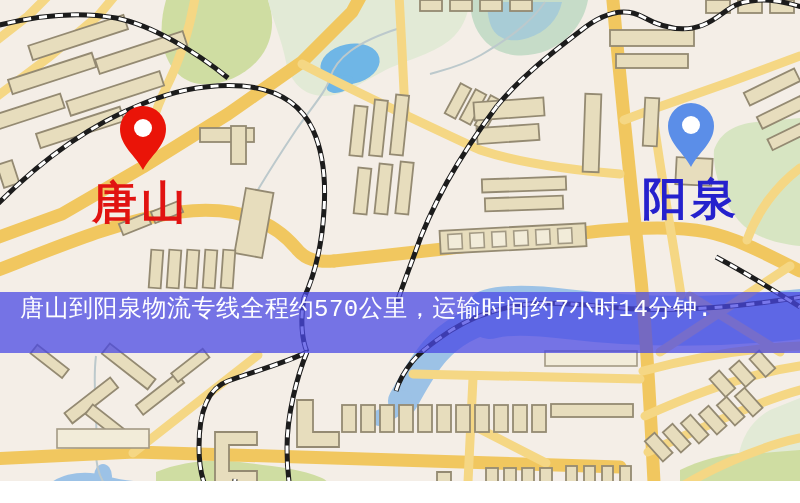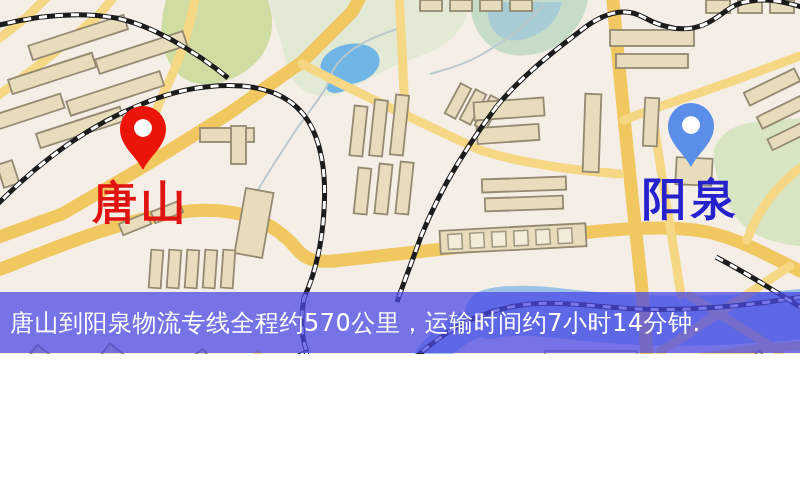--- a/index.html
+++ b/index.html
@@ -1,17 +1,17 @@
 <!DOCTYPE html>
 <html style="--background: #f4eee7; --road_major: #f1c75f; --road_minor: #f5d784; --railway: #1c1c1c; --water: #9cc2e6; --lake: #6fb6e6; --park: #cfdda2; --building_fill: #e7ddbd; --building_stroke: #948a72; --banner-bg: rgba(73,71,228,0.74); --banner-fg: #ffffff; --origin-label-color: #e11311; --dest-label-color: #2521cd; --origin-pin-color: #ea1408; --dest-pin-color: #5b8ee8;"><head>
 <meta charset="utf-8">
 <style>
   html,body{margin:0;padding:0;background:#ffffff;}
   .stage{
-    position:relative;width:800px;height:354px;overflow:hidden;
+    position:relative;width:800px;height:481px;overflow:hidden;
     font-family:"DejaVu Sans",sans-serif;background:var(--background,#f4eee7);
   }
   .stage svg.map{display:block;position:absolute;left:0;top:0;}
   
   .park1{fill:var(--park,#cfdda2);}
   .park2{fill:#e2ead6;}
   .park3{fill:#d7e5c2;}
   .water{fill:none;stroke:var(--water,#9cc2e6);stroke-linecap:round;}
   .water-fill{fill:var(--water,#9cc2e6);}
   .lake{fill:var(--lake,#6fb6e6);}
@@ -22,21 +22,21 @@
   .road.major{stroke-width:13;}
   .road.minor{stroke-width:9;stroke:var(--road_minor,#f5d784);}
   .rail-base{fill:none;stroke:var(--railway,#1c1c1c);stroke-width:5;stroke-linecap:butt;}
   .rail-dash{fill:none;stroke:#ffffff;stroke-width:3;stroke-dasharray:8 8;}
   .bld{fill:var(--building_fill,#e7ddbd);stroke:var(--building_stroke,#948a72);stroke-width:1.8;}
   .bld-light{fill:#f2ecd9;stroke:#a39a84;stroke-width:1.6;}
   
   .banner{
     position:absolute;left:0;top:292px;width:100%;height:61px;
     background:var(--banner-bg,rgba(73,71,228,0.74));
-    display:flex;align-items:center;box-sizing:border-box;padding-left:10px;
+    display:flex;box-sizing:border-box;padding-left:20px;font-family:Liberation Mono, monospace;
   }
   .banner-text{color:var(--banner-fg,#fff);font-size:24px;letter-spacing:0.5px;white-space:nowrap;}
   .city-label{position:absolute;font-weight:700;font-size:45px;line-height:1;letter-spacing:4px;}
   .origin-label{left:92px;top:180px;color:var(--origin-label-color,#e11311);}
   .dest-label{left:642px;top:176px;color:var(--dest-label-color,#2521cd);}
   .pin{position:absolute;width:60px;height:72px;}
   .pin svg{display:block;}
   .pin-origin{left:113px;top:100px;}
   .pin-dest{left:661px;top:97px;}
   .pin-origin .pin-body{fill:var(--origin-pin-color,#ea1408);}

